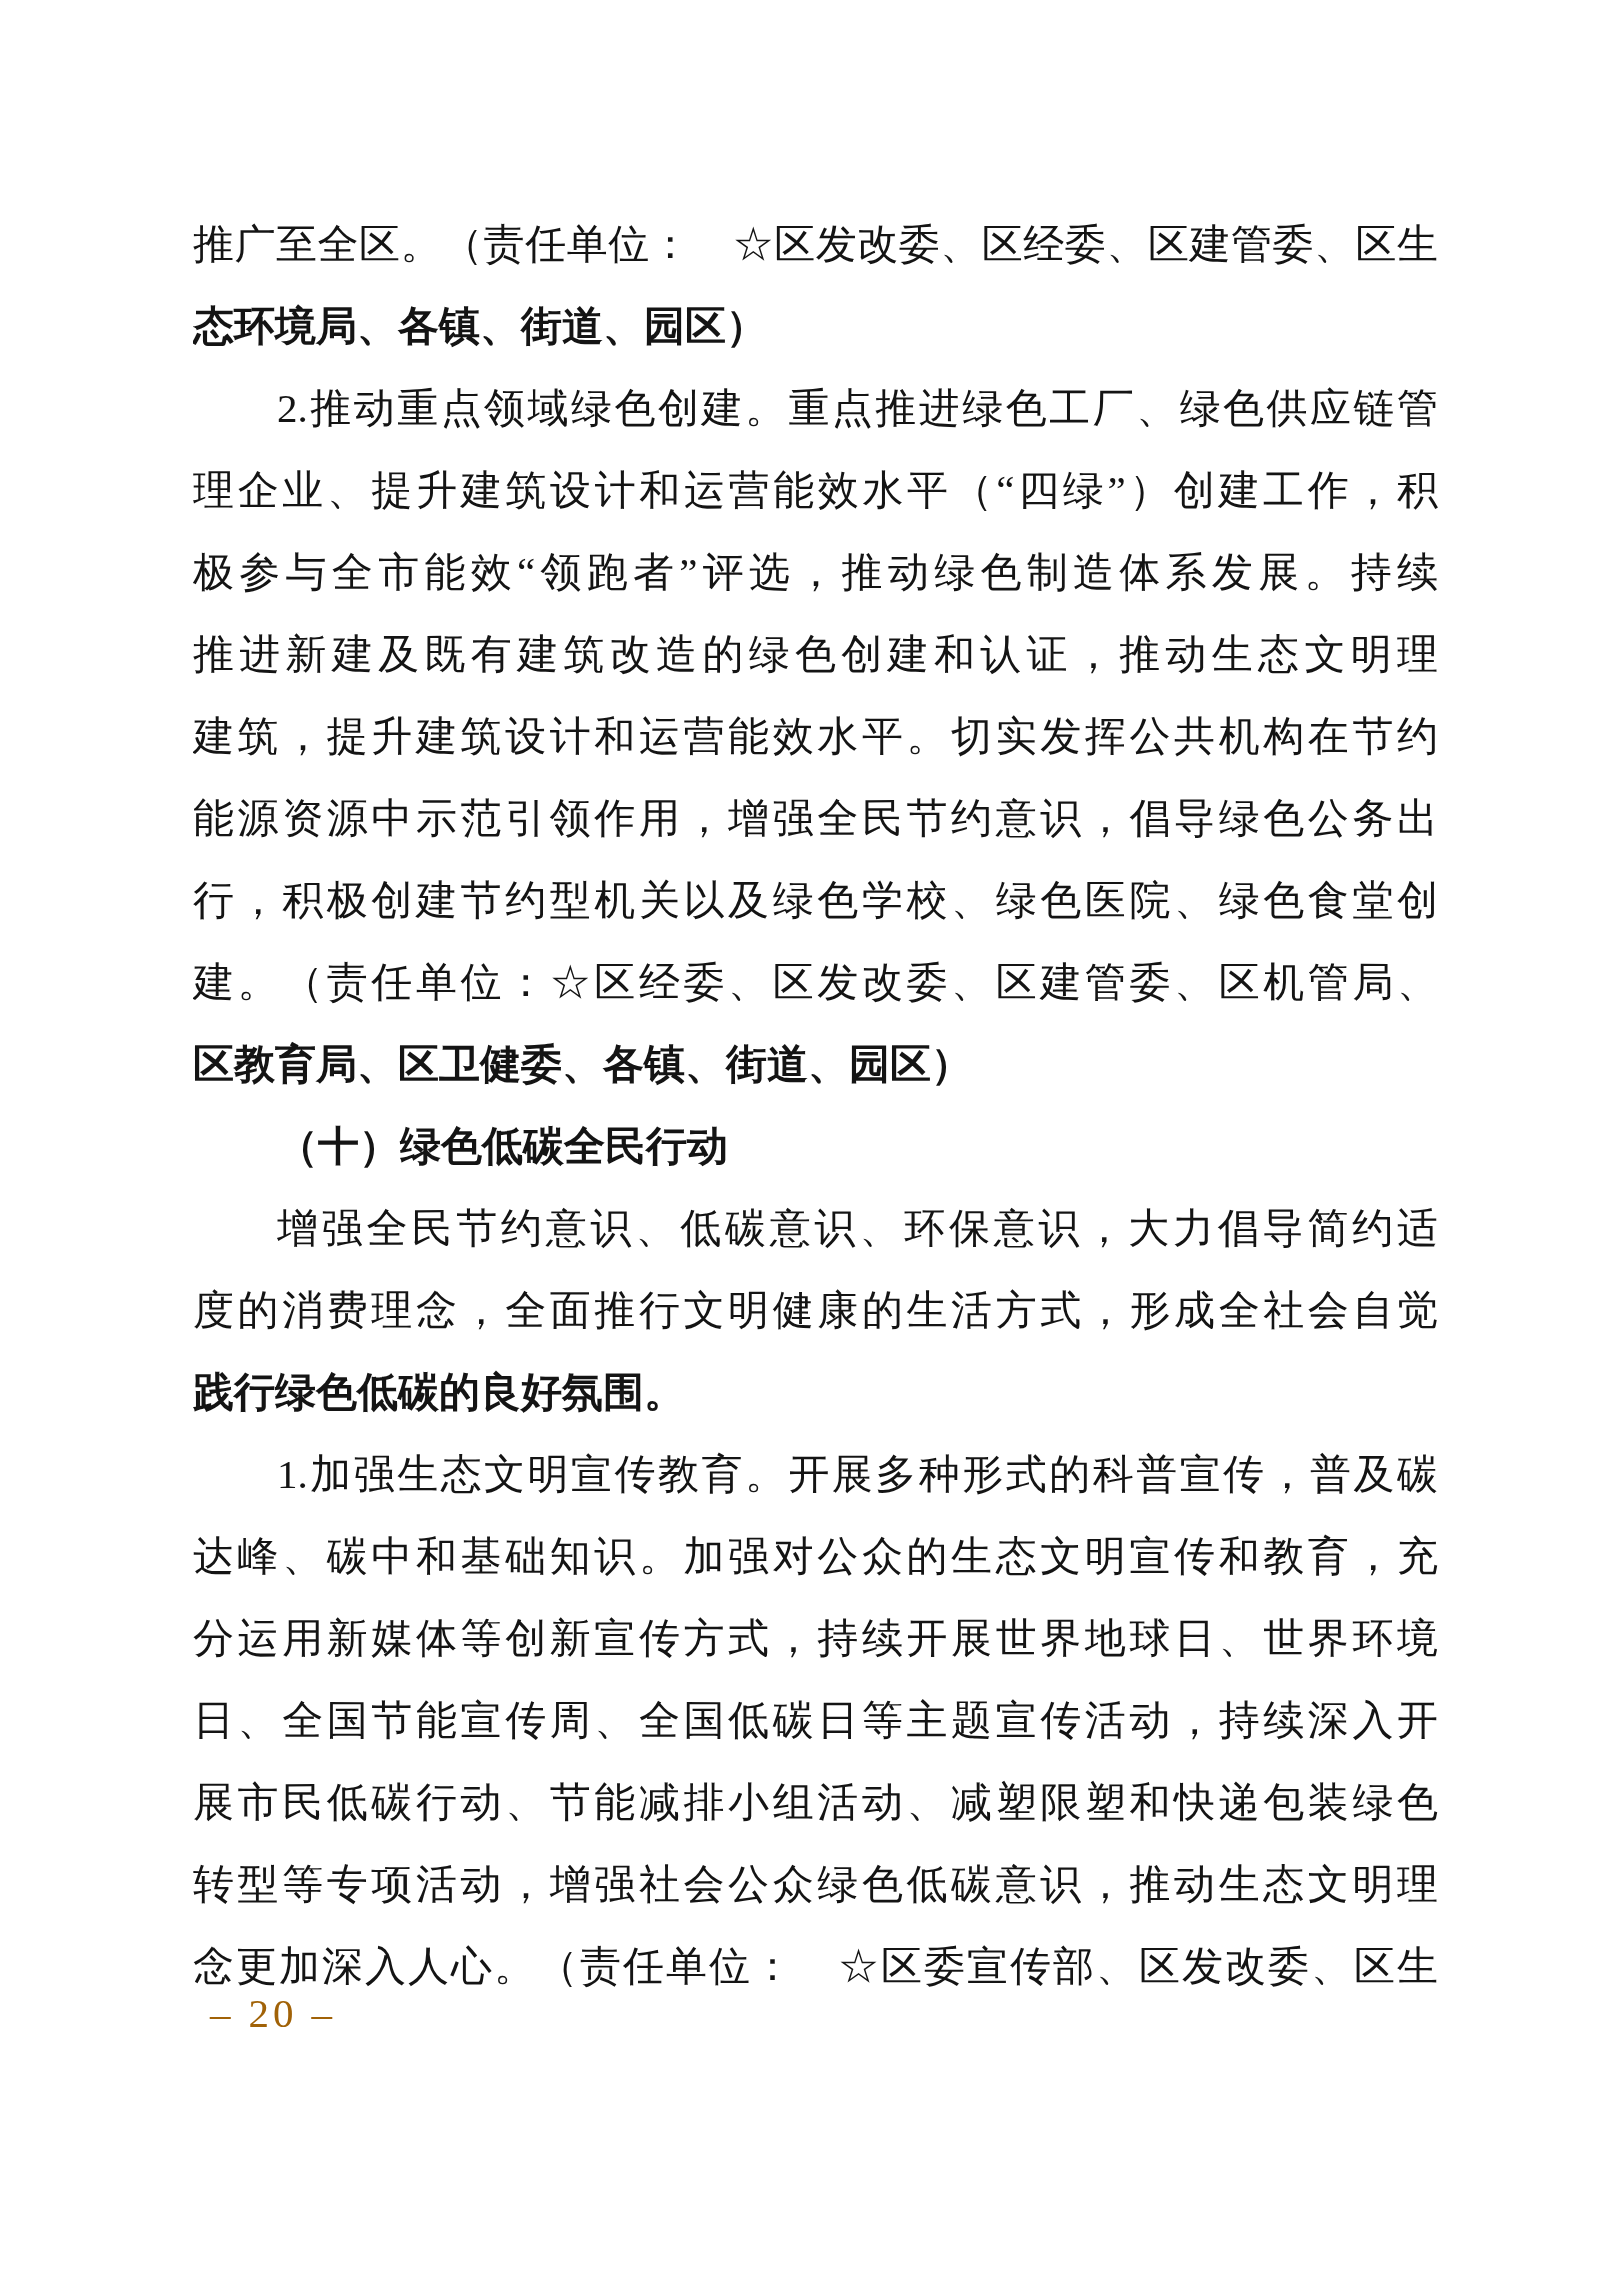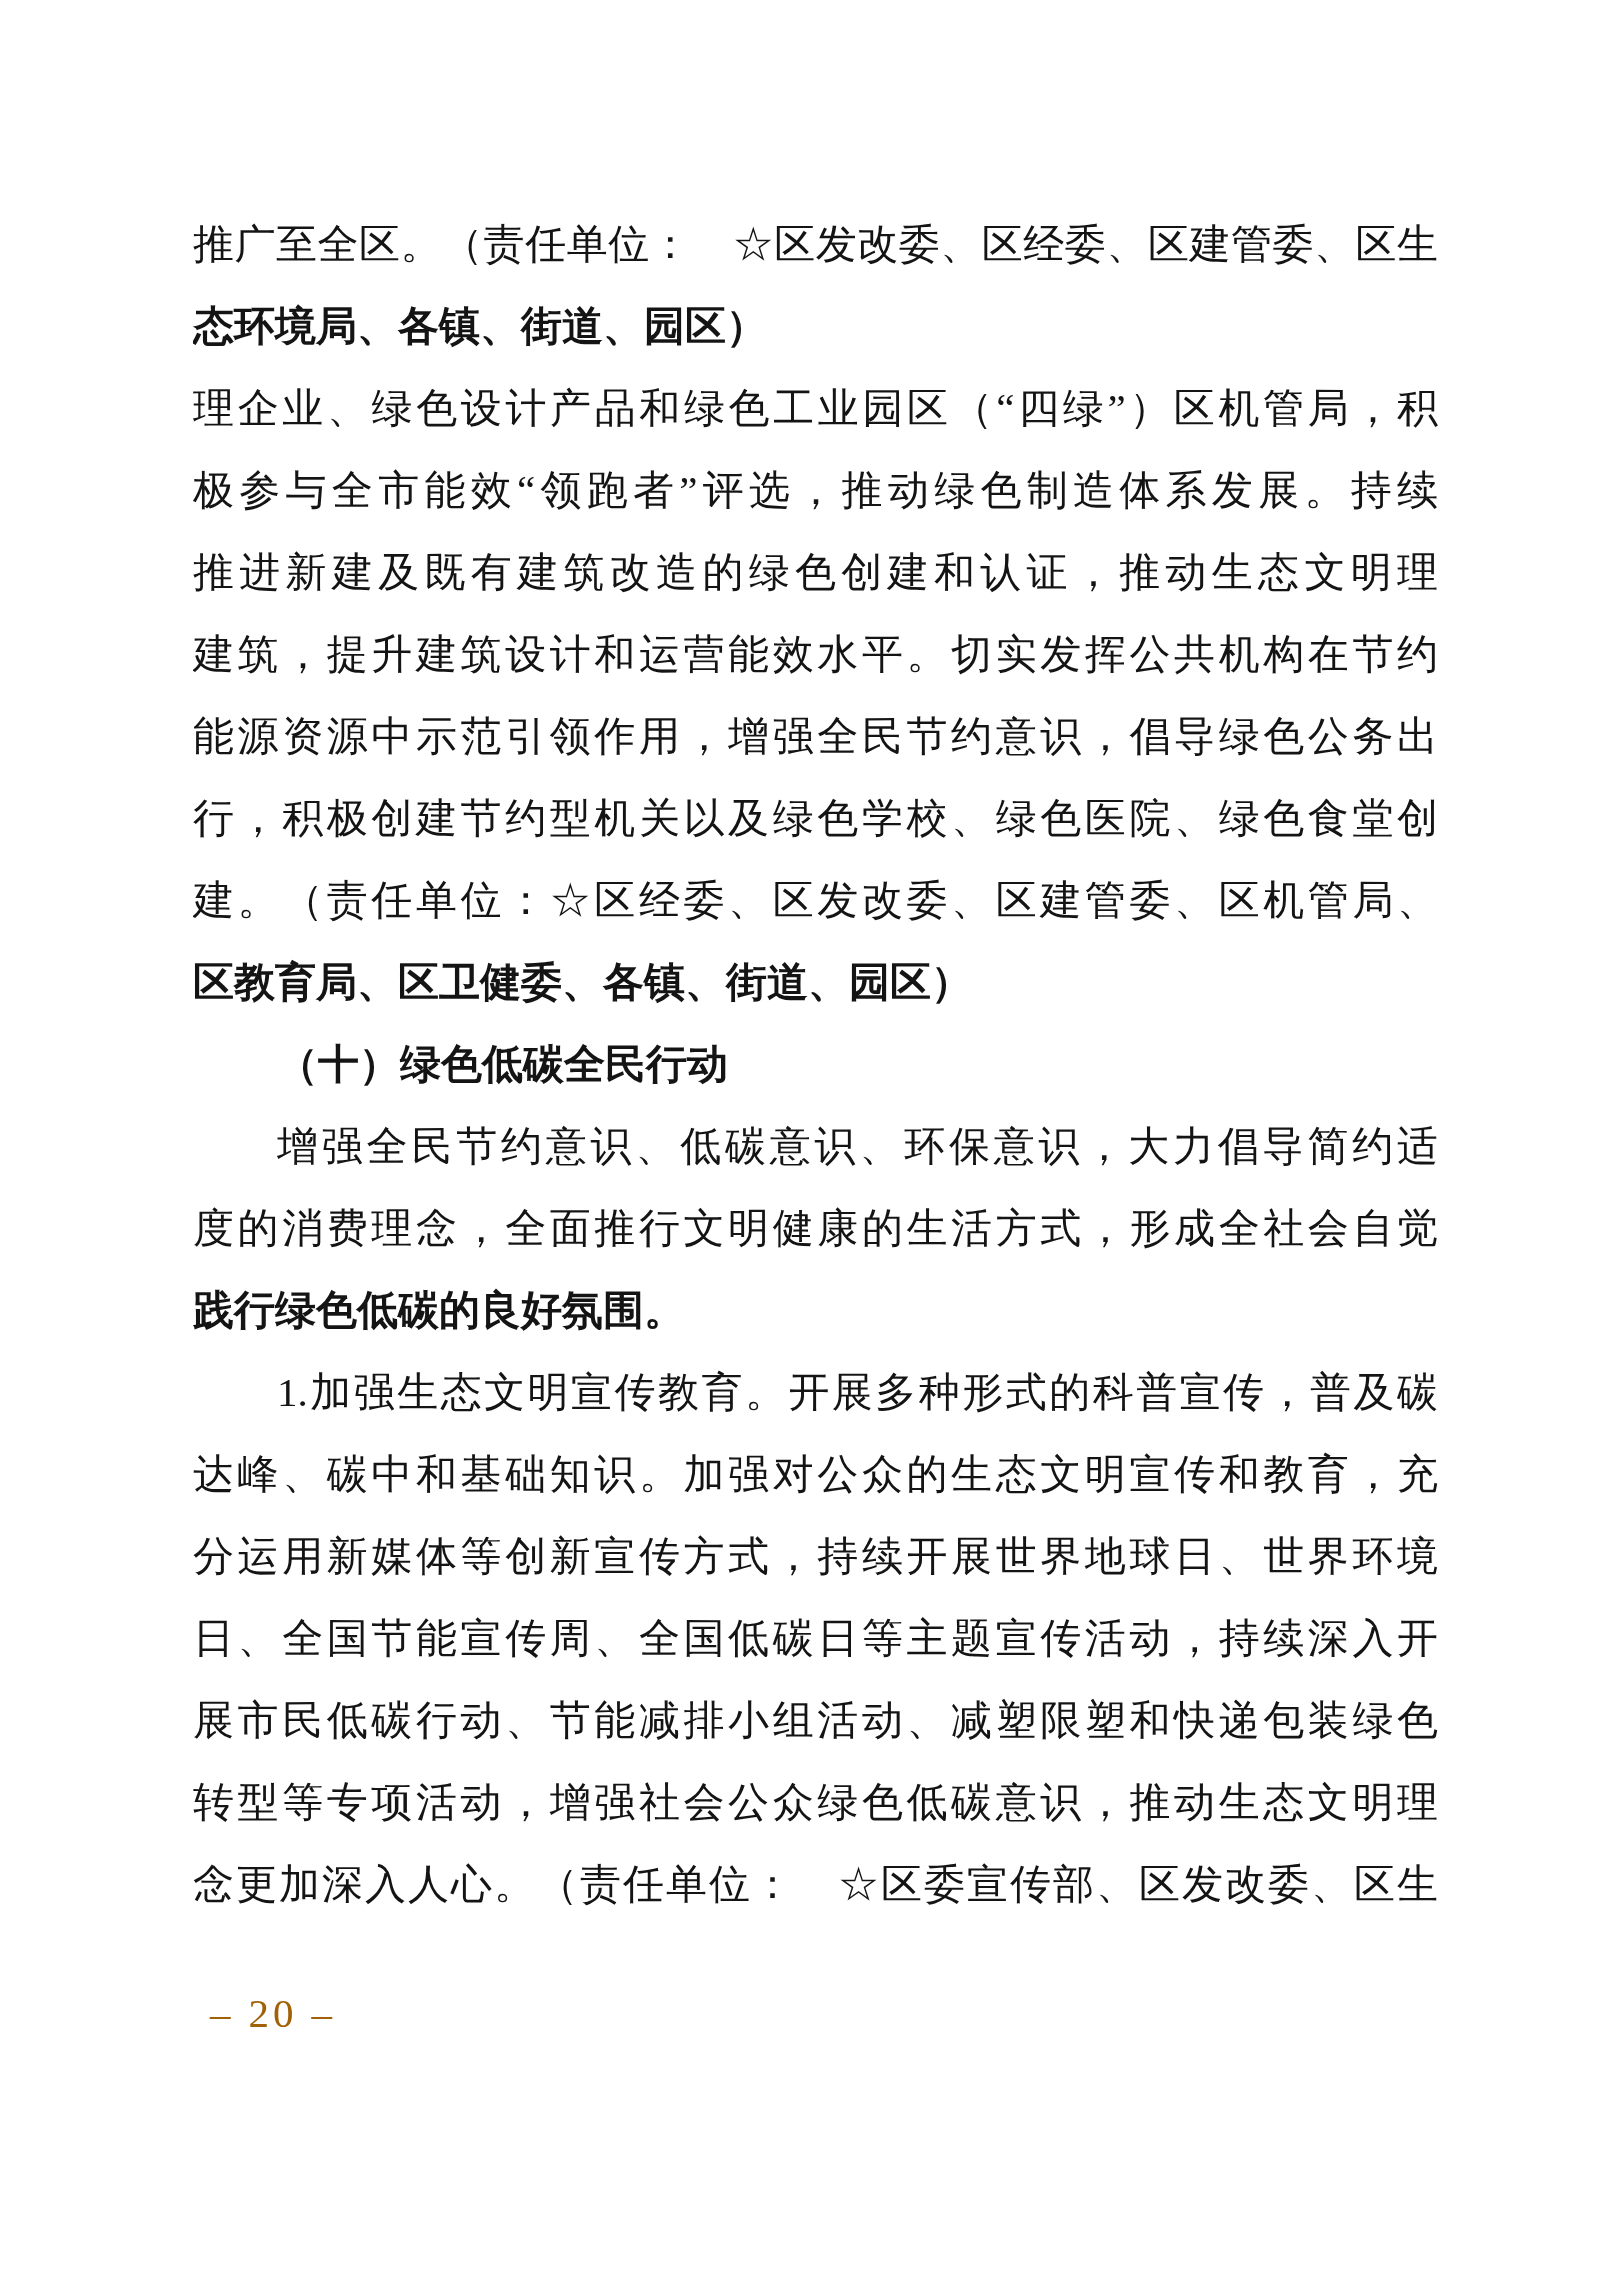--- a/index.html
+++ b/index.html
@@ -58,21 +58,22 @@
     color: #a16207;
   }
 </style>
 </head>
 <body>
 
 <div class="page">
   <div class="content">
     <div class="ln j">推广至全区。（责任单位：　☆区发改委、区经委、区建管委、区生</div>
     <div class="ln e">态环境局、各镇、街道、园区）</div>
-    <div class="ln j">理企业、绿色设计产品和绿色工业园区（“四绿”）区机管局，积</div>
+    <div class="ln j ind">2.推动重点领域绿色创建。重点推进绿色工厂、绿色供应链管</div>
+    <div class="ln j">理企业、提升建筑设计和运营能效水平（“四绿”）创建工作，积</div>
     <div class="ln j">极参与全市能效“领跑者”评选，推动绿色制造体系发展。持续</div>
     <div class="ln j">推进新建及既有建筑改造的绿色创建和认证，推动生态文明理</div>
     <div class="ln j">建筑，提升建筑设计和运营能效水平。切实发挥公共机构在节约</div>
     <div class="ln j">能源资源中示范引领作用，增强全民节约意识，倡导绿色公务出</div>
     <div class="ln j">行，积极创建节约型机关以及绿色学校、绿色医院、绿色食堂创</div>
     <div class="ln j">建。（责任单位：☆区经委、区发改委、区建管委、区机管局、</div>
     <div class="ln e">区教育局、区卫健委、各镇、街道、园区）</div>
     <div class="ln e ind head">（十）绿色低碳全民行动</div>
     <div class="ln j ind">增强全民节约意识、低碳意识、环保意识，大力倡导简约适</div>
     <div class="ln j">度的消费理念，全面推行文明健康的生活方式，形成全社会自觉</div>

